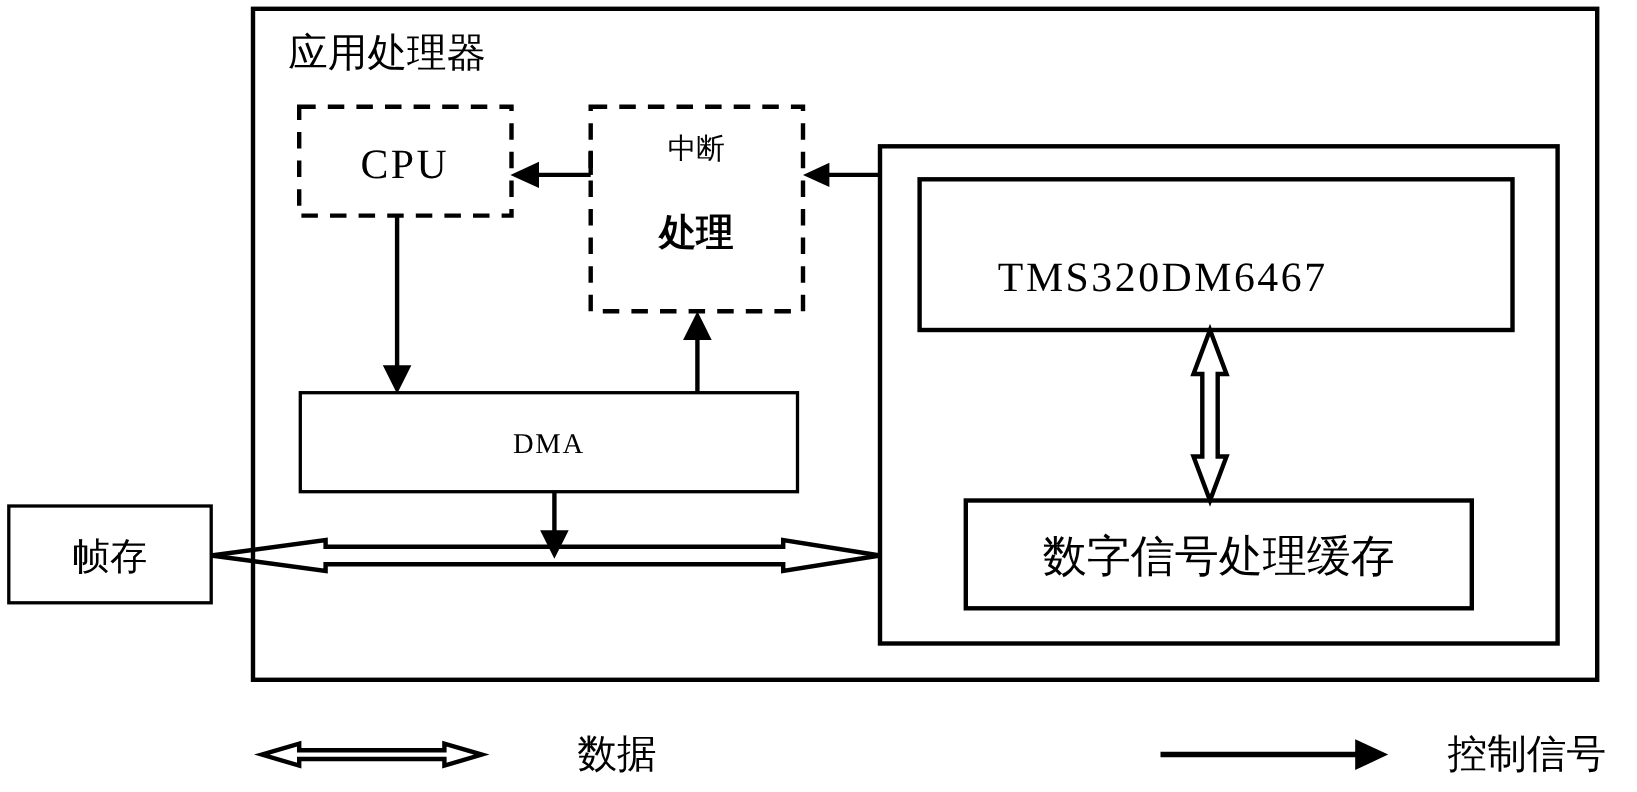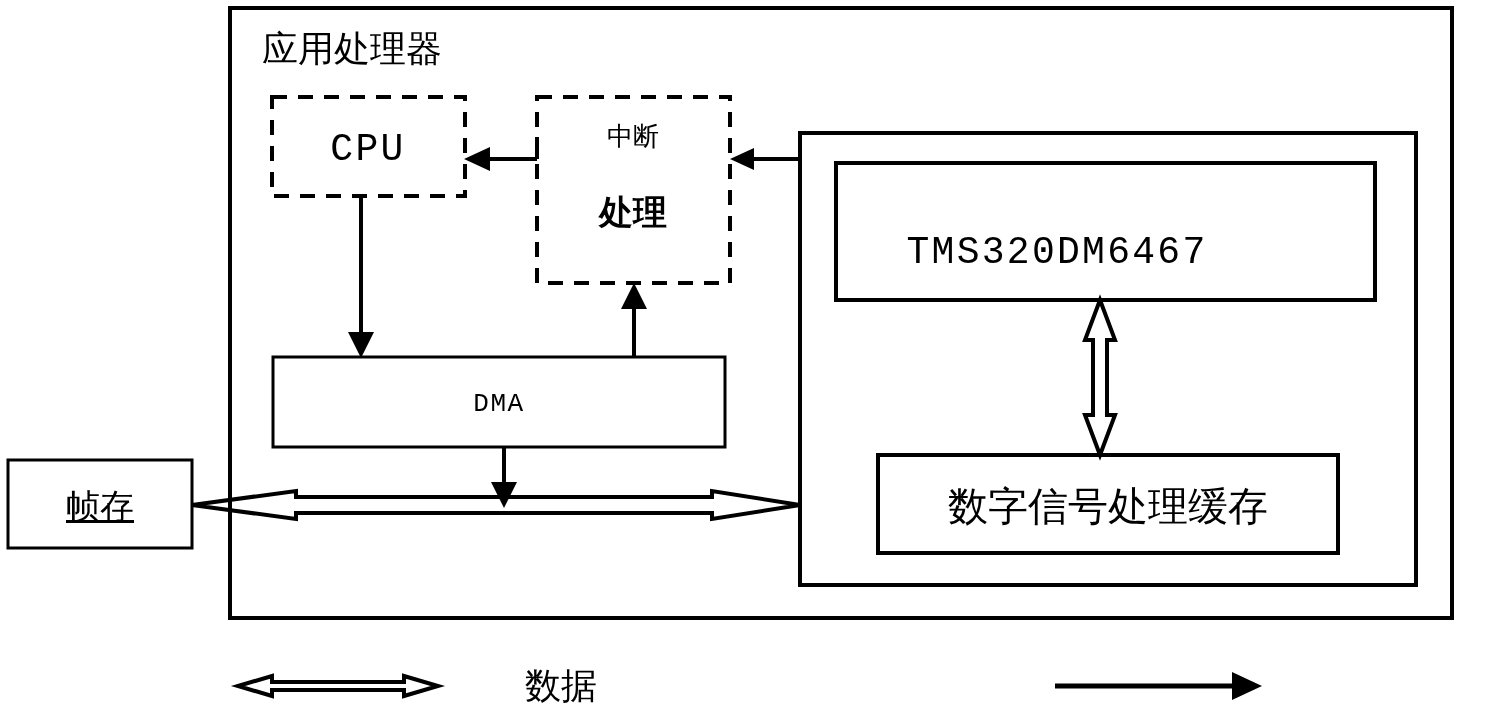--- a/index.html
+++ b/index.html
@@ -31,21 +31,21 @@
     position: absolute;
     color: #000000;
     white-space: nowrap;
     line-height: 1;
   }
   .cjk {
     font-family: "DejaVu Sans", "Liberation Sans", sans-serif;
     font-weight: 400;
   }
   .mono-ish {
-    font-family: Liberation Mono, monospace;
+    font-family: Liberation Serif, serif;
     letter-spacing: 0.06em;
   }
   .ctr {
     transform: translate(-50%, -50%);
   }
 </style>
 </head>
 <body>
 
 <div id="diagram-root">
@@ -116,22 +116,23 @@
   <div class="lbl cjk" style="left:262px; top:31px; font-size:36px;">应用处理器</div>
 
   <div class="lbl mono-ish ctr" style="left:368px; top:150px; font-size:38px;">CPU</div>
 
   <div class="lbl cjk ctr" style="left:633px; top:136px; font-size:26px;">中断</div>
 
   <div class="lbl cjk ctr" style="left:633px; top:212px; font-size:34px;font-weight:bold;">处理</div>
 
   <div class="lbl mono-ish ctr" style="left:499px; top:404px; font-size:26px;">DMA</div>
 
-  <div class="lbl cjk ctr" style="left:100px; top:506px; font-size:34px;text-decoration:underline;">帧存</div>
+  <div class="lbl cjk ctr" style="left:100px; top:506px; font-size:34px;">帧存</div>
 
   <div class="lbl mono-ish ctr" style="left:1057px; top:253px; font-size:38px;">TMS320DM6467</div>
 
   <div class="lbl cjk ctr" style="left:1108px; top:506px; font-size:40px;">数字信号处理缓存</div>
 
   <div class="lbl cjk ctr" style="left:561px; top:686px; font-size:36px;text-align:center;">数据</div>
 
+  <div class="lbl cjk ctr" style="left:1388px; top:686px; font-size:36px;">控制信号</div>
 
 </div>
 
 </body></html>

